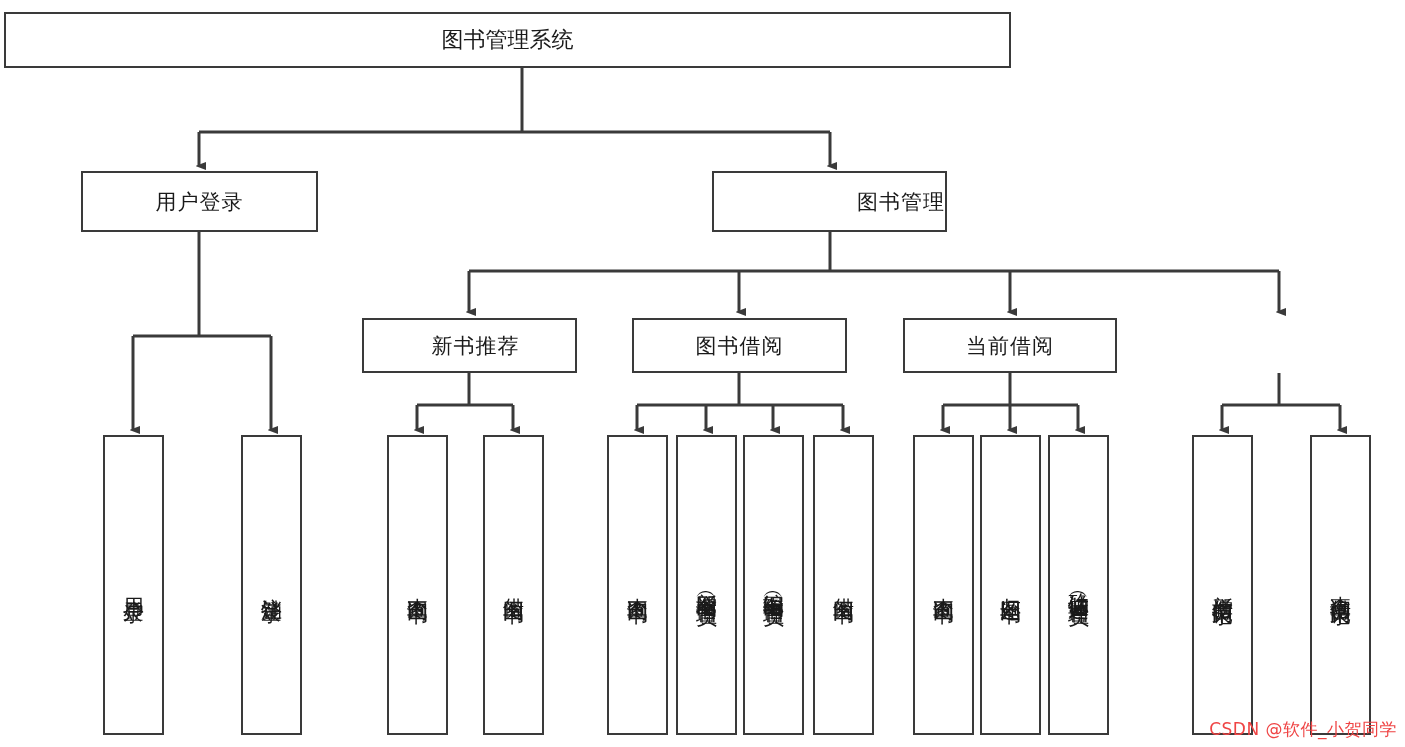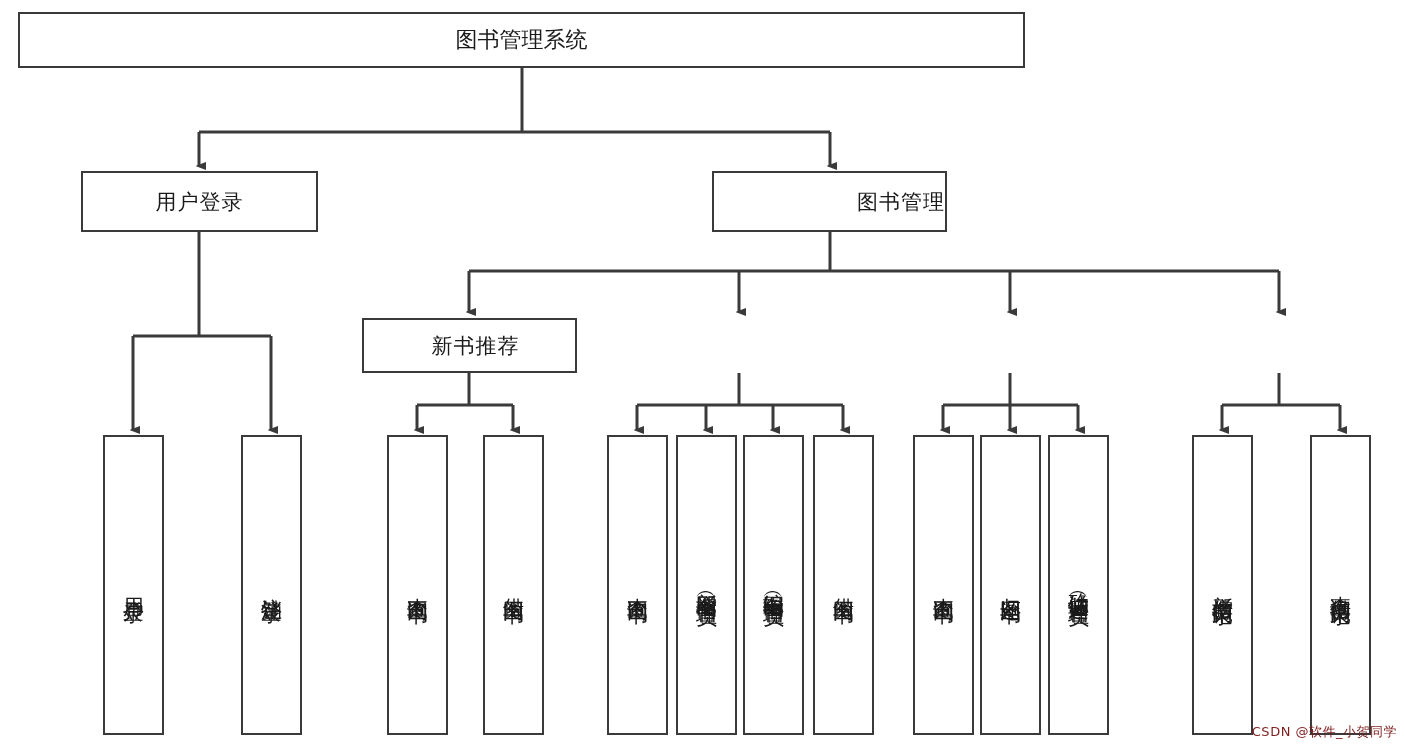--- a/index.html
+++ b/index.html
@@ -59,22 +59,22 @@
     white-space: nowrap;
   }
   .node .label {
     display: block;
     white-space: nowrap;
   }
   #watermark {
     position: absolute;
     right: 8px;
     bottom: 6px;
-    font-size: 13px;
-    color: #7f1d1d;
+    font-size: 17px;
+    color: #ef4444;
     z-index: 5;
     white-space: nowrap;
     letter-spacing: 0.5px;
   }
 </style>
 </head>
 <body>
 
 <div id="diagram-root">
 
@@ -121,34 +121,40 @@
       <path d="M1010,405 L1010,430" marker-end="url(#arrow)"></path>
       <path d="M1078,405 L1078,430" marker-end="url(#arrow)"></path>
 
       <path d="M1279,373 L1279,405"></path>
       <path d="M1222,405 L1340,405"></path>
       <path d="M1222,405 L1222,430" marker-end="url(#arrow)"></path>
       <path d="M1340,405 L1340,430" marker-end="url(#arrow)"></path>
     </g>
   </svg>
 
-  <div class="node root" style="left:18px; top:12px; width:1007px; height:56px;text-align:right;">
+  <div class="node root" style="left:4px; top:12px; width:1007px; height:56px;text-align:right;">
     <span class="label">图书管理系统</span>
   </div>
 
   <div class="node horizontal" style="left:81px; top:171px; width:237px; height:61px;">
     <span class="label">用户登录</span>
   </div>
   <div class="node horizontal" style="left:712px; top:171px; width:235px; height:61px;justify-content:flex-end;">
     <span class="label">图书管理</span>
   </div>
 
   <div class="node horizontal" style="left:362px; top:318px; width:215px; height:55px;padding-left:12px;">
     <span class="label">新书推荐</span>
   </div>
+  <div class="node horizontal" style="left:632px; top:318px; width:215px; height:55px;">
+    <span class="label">图书借阅</span>
+  </div>
+  <div class="node horizontal" style="left:903px; top:318px; width:214px; height:55px;">
+    <span class="label">当前借阅</span>
+  </div>
 
   <div class="node vertical" style="left:103px; top:435px; width:61px; height:300px;">
     <span class="label">用户登录</span>
   </div>
   <div class="node vertical" style="left:241px; top:435px; width:61px; height:300px;">
     <span class="label">注销登录</span>
   </div>
 
   <div class="node vertical" style="left:387px; top:435px; width:61px; height:300px;">
     <span class="label">查询图书</span>

